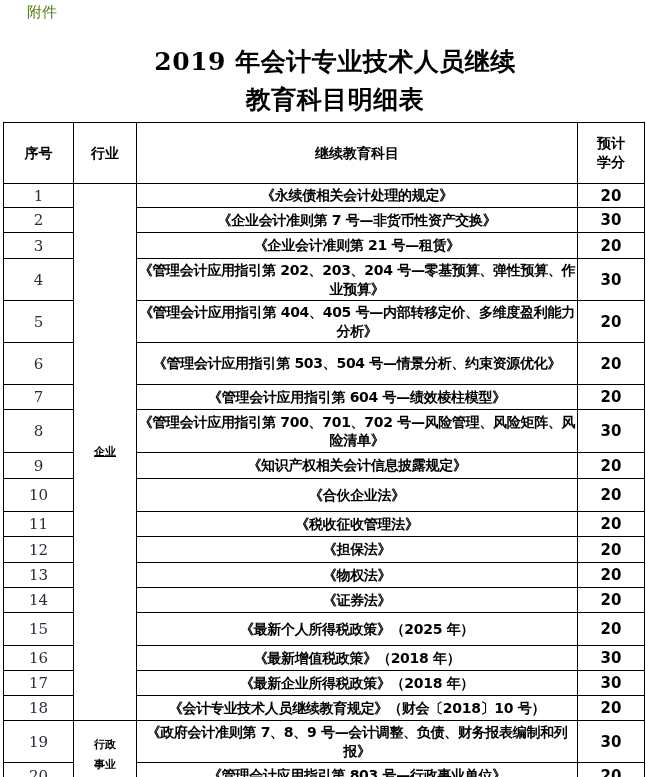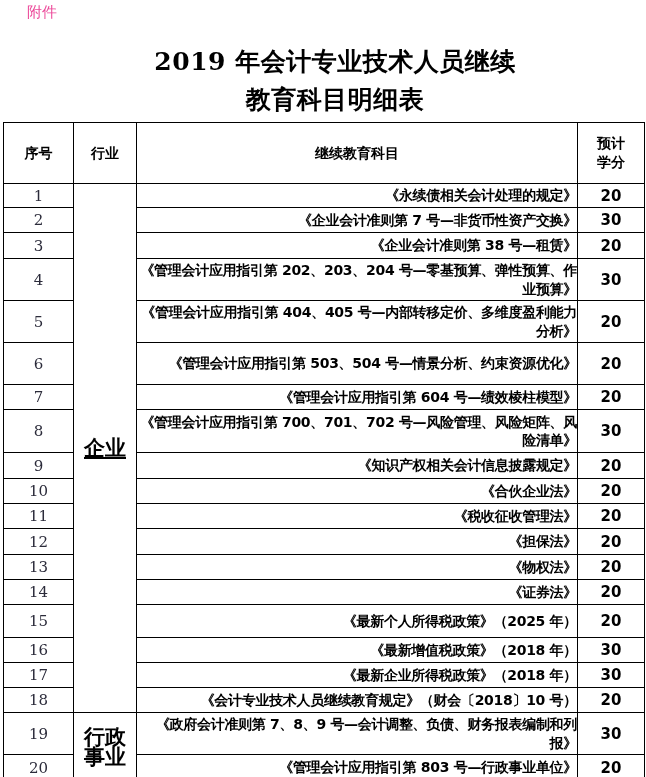--- a/index.html
+++ b/index.html
@@ -2,21 +2,21 @@
 <html><head>
   <meta charset="utf-8">
   <style>
     html, body { margin: 0; padding: 0; background: #ffffff; }
     body {
       width: 646px; height: 777px; position: relative; overflow: hidden;
       font-family: "DejaVu Sans", sans-serif; color: #000;
     }
     .attach {
       position: absolute; left: 27px; top: 3px;
-      font-size: 15px; font-family: "DejaVu Sans", sans-serif; color: #ec4899;
+      font-size: 15px; font-family: "DejaVu Sans", sans-serif; color: #4d7c0f;
     }
     .title {
       position: absolute; left: 12px; width: 646px; text-align: center;
       font-family: "DejaVu Serif", serif; font-weight: bold; font-size: 25px;
       letter-spacing: 0.5px; color: #000; line-height: 30px;
     }
     .t1 { top: 47px; }
     .t2 { top: 85px; }
     table.main {
       position: absolute; left: 3px; top: 122px;
@@ -28,27 +28,27 @@
     th {
       font-family: "DejaVu Sans", sans-serif; font-weight: bold; font-size: 14px;
       text-align: center; line-height: 19px;
     }
     td.num {
       text-align: center; font-family: "DejaVu Serif", serif; font-size: 15px;
       color: #2b2b3a;
     }
     td.ind {
       text-align: center; font-family: "DejaVu Sans", sans-serif;
-      font-weight: bold; font-size: 21px; line-height: 20px;
+      font-weight: bold; font-size: 11px; line-height: 20px;
     }
     td.ind span.ul { text-decoration: underline; }
     td.subj {
       font-family: "DejaVu Sans", sans-serif; font-weight: bold; font-size: 14px;
       line-height: 18.5px; padding-left: 4px; padding-right: 3px;
-      letter-spacing: -0.3px; text-align: right; word-break: break-all;
+      letter-spacing: -0.3px; text-align: center; word-break: break-all;
     }
     td.cred {
       text-align: center; font-family: "DejaVu Sans", sans-serif;
       font-weight: bold; font-size: 15px;
     }
     .sep-thick td { border-top: 2.5px solid #000; }
   </style>
 </head>
 <body>
 
@@ -81,21 +81,21 @@
       <td class="subj">《永续债相关会计处理的规定》</td>
       <td class="cred">20</td>
     </tr>
     <tr style="height:25px">
       <td class="num">2</td>
       <td class="subj">《企业会计准则第 7 号—非货币性资产交换》</td>
       <td class="cred">30</td>
     </tr>
     <tr style="height:26px">
       <td class="num">3</td>
-      <td class="subj">《企业会计准则第 38 号—租赁》</td>
+      <td class="subj">《企业会计准则第 21 号—租赁》</td>
       <td class="cred">20</td>
     </tr>
     <tr style="height:42px">
       <td class="num">4</td>
       <td class="subj">《管理会计应用指引第 202、203、204 号—零基预算、弹性预算、作业预算》</td>
       <td class="cred">30</td>
     </tr>
     <tr style="height:42px">
       <td class="num">5</td>
       <td class="subj">《管理会计应用指引第 404、405 号—内部转移定价、多维度盈利能力分析》</td>
@@ -114,21 +114,21 @@
     <tr style="height:43px">
       <td class="num">8</td>
       <td class="subj">《管理会计应用指引第 700、701、702 号—风险管理、风险矩阵、风险清单》</td>
       <td class="cred">30</td>
     </tr>
     <tr style="height:26px">
       <td class="num">9</td>
       <td class="subj">《知识产权相关会计信息披露规定》</td>
       <td class="cred">20</td>
     </tr>
-    <tr style="height:25px">
+    <tr style="height:33px">
       <td class="num">10</td>
       <td class="subj">《合伙企业法》</td>
       <td class="cred">20</td>
     </tr>
     <tr style="height:25px">
       <td class="num">11</td>
       <td class="subj">《税收征收管理法》</td>
       <td class="cred">20</td>
     </tr>
     <tr style="height:26px">

